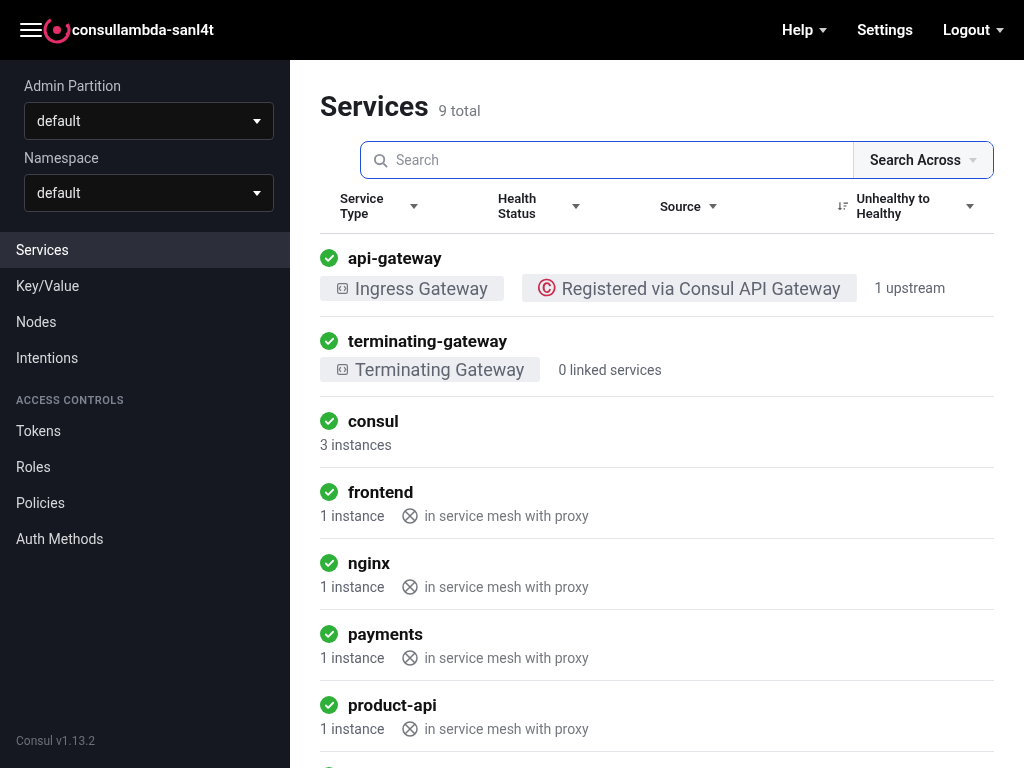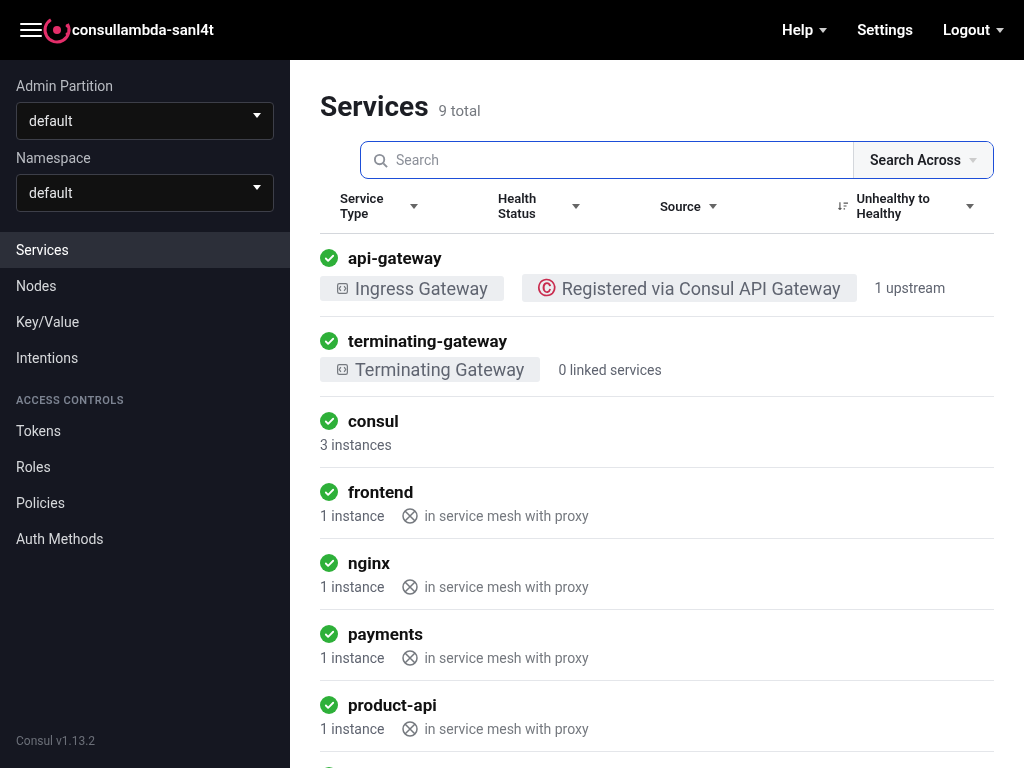--- a/index.html
+++ b/index.html
@@ -31,33 +31,33 @@
 
 .sidebar {
   width: 290px;
   background: #151721;
   color: #d6d8db;
   display: flex;
   flex-direction: column;
   padding: 18px 0 10px 0;
   position: relative;
 }
-.sidebar-section { padding: 0 16px 10px 16px; }
+.sidebar-section { padding: 0 16px 10px 24px; }
 .sidebar-label { font-size: 14px; color: #b8bbc1; margin-bottom: 8px; }
 .sidebar-select {
   width: 100%;
   background: #111;
   border: 1px solid #3d3f49;
   border-radius: 4px;
   padding: 10px 12px;
   color: #e5e6e8;
   font-size: 14px;
   display: flex;
   justify-content: space-between;
-  align-items: flex-start;
+  align-items: center;
   cursor: pointer;
 }
 .sidebar-select .chev { border-top-color: #fff; }
 .sidebar-nav { margin-top: 10px; }
 .sidebar-item {
   padding: 10px 16px;
   color: #d6d8db;
   font-size: 14px;
   cursor: pointer;
 }
@@ -226,22 +226,22 @@
     <div class="sidebar-section">
       <div class="sidebar-label">Namespace</div>
       <div class="sidebar-select">
         <span>default</span>
         <span class="caret-down chev"></span>
       </div>
     </div>
 
     <div class="sidebar-nav" id="sidebar-nav">
         <div class="sidebar-item active">Services</div>
+        <div class="sidebar-item">Key/Value</div>
         <div class="sidebar-item">Nodes</div>
-        <div class="sidebar-item">Key/Value</div>
         <div class="sidebar-item">Intentions</div>
       </div>
 
     <div class="sidebar-heading">ACCESS CONTROLS</div>
     <div id="sidebar-access">
         <div class="sidebar-item">Tokens</div>
         <div class="sidebar-item">Roles</div>
         <div class="sidebar-item">Policies</div>
         <div class="sidebar-item">Auth Methods</div>
       </div>

